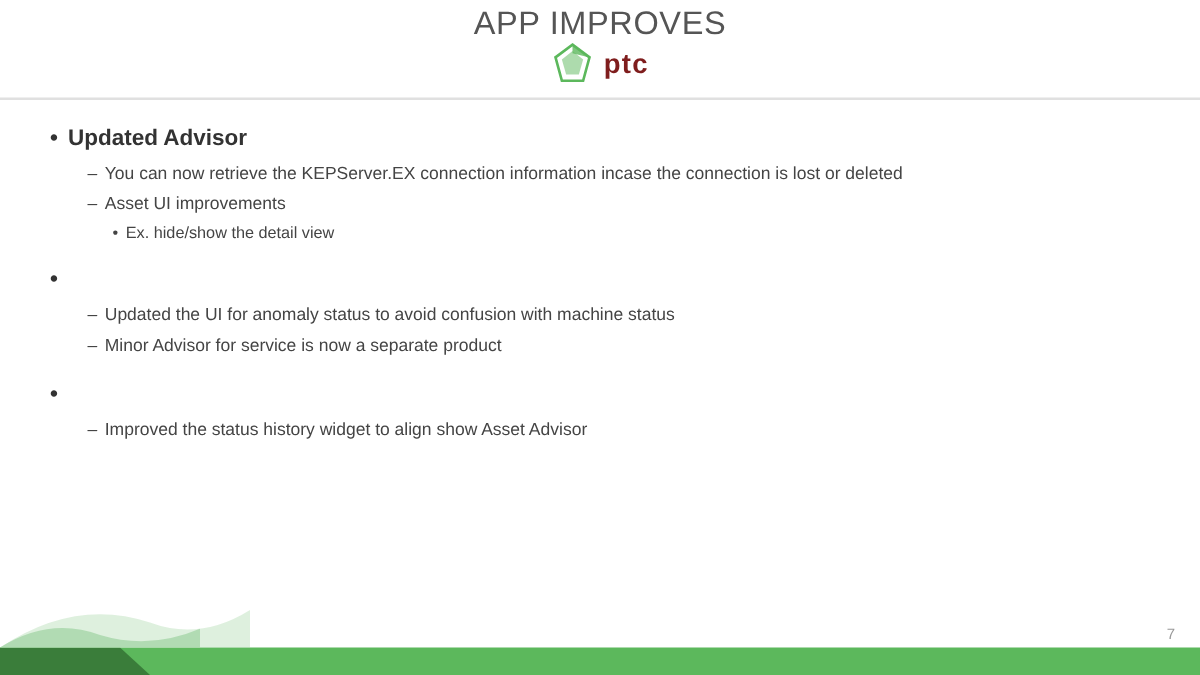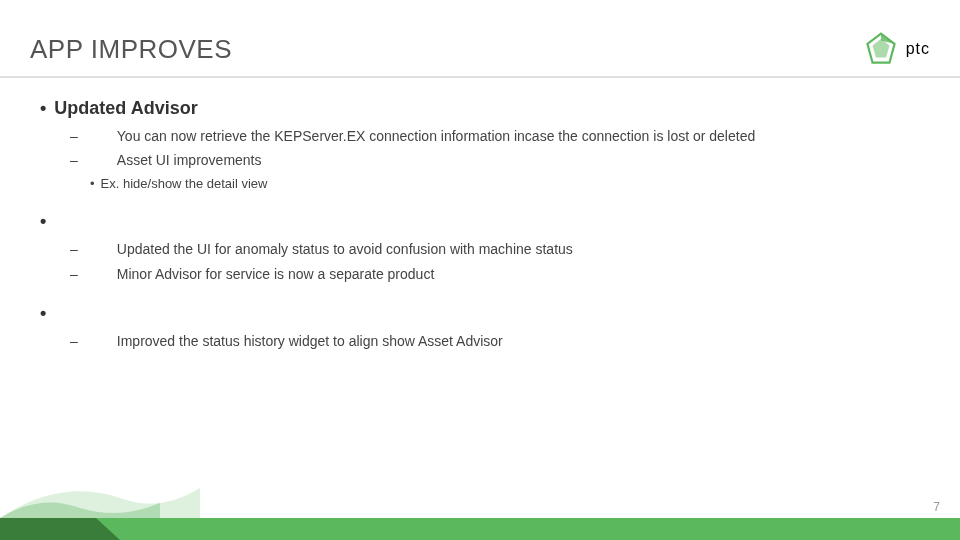--- a/index.html
+++ b/index.html
@@ -18,22 +18,23 @@
       height: 540px;
       position: relative;
       background: #ffffff;
     }
 
     
     .header {
       display: flex;
       align-items: center;
       justify-content: space-between;
-      padding: 32px 30px 10px 30px;
+      padding: 3px 30px 10px 30px;
       border-bottom: 2px solid #e0e0e0;
+      flex-direction: column;
     }
 
     .title {
       font-size: 26px;
       font-weight: 400;
       color: #555555;
       letter-spacing: 0.5px;
     }
 
     
@@ -42,23 +43,23 @@
       align-items: center;
       gap: 8px;
     }
 
     .ptc-logo-icon {
       width: 34px;
       height: 34px;
     }
 
     .ptc-logo-text {
-      font-size: 16px;
-      color: #000000;
-      font-weight: 400;
+      font-size: 22px;
+      color: #7f1d1d;
+      font-weight: 700;
       letter-spacing: 1px;
     }
 
     
     .content {
       padding: 20px 40px 10px 40px;
     }
 
     .section {
       margin-bottom: 18px;
@@ -92,21 +93,20 @@
       margin-bottom: 2px;
     }
 
     .dash {
       color: #444444;
       flex-shrink: 0;
     }
 
     .sub-item-text {
       flex: 1;
-      margin-left: 33px;
     }
 
     .sub-sub-items {
       padding-left: 20px;
       margin-top: 2px;
     }
 
     .sub-sub-item {
       font-size: 13px;
       color: #444444;

